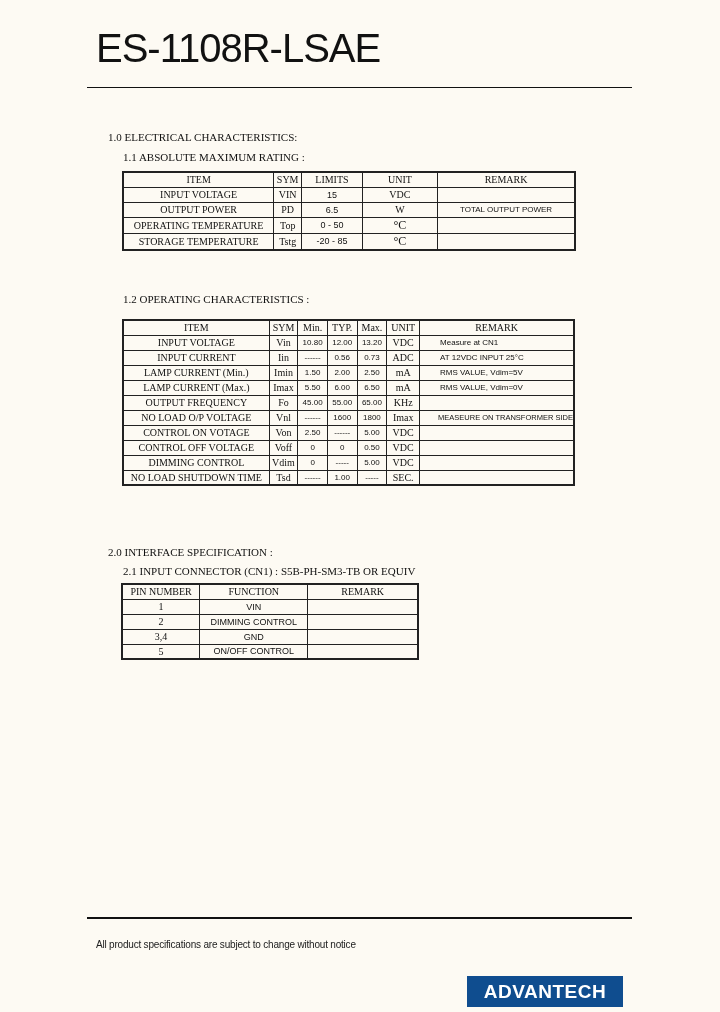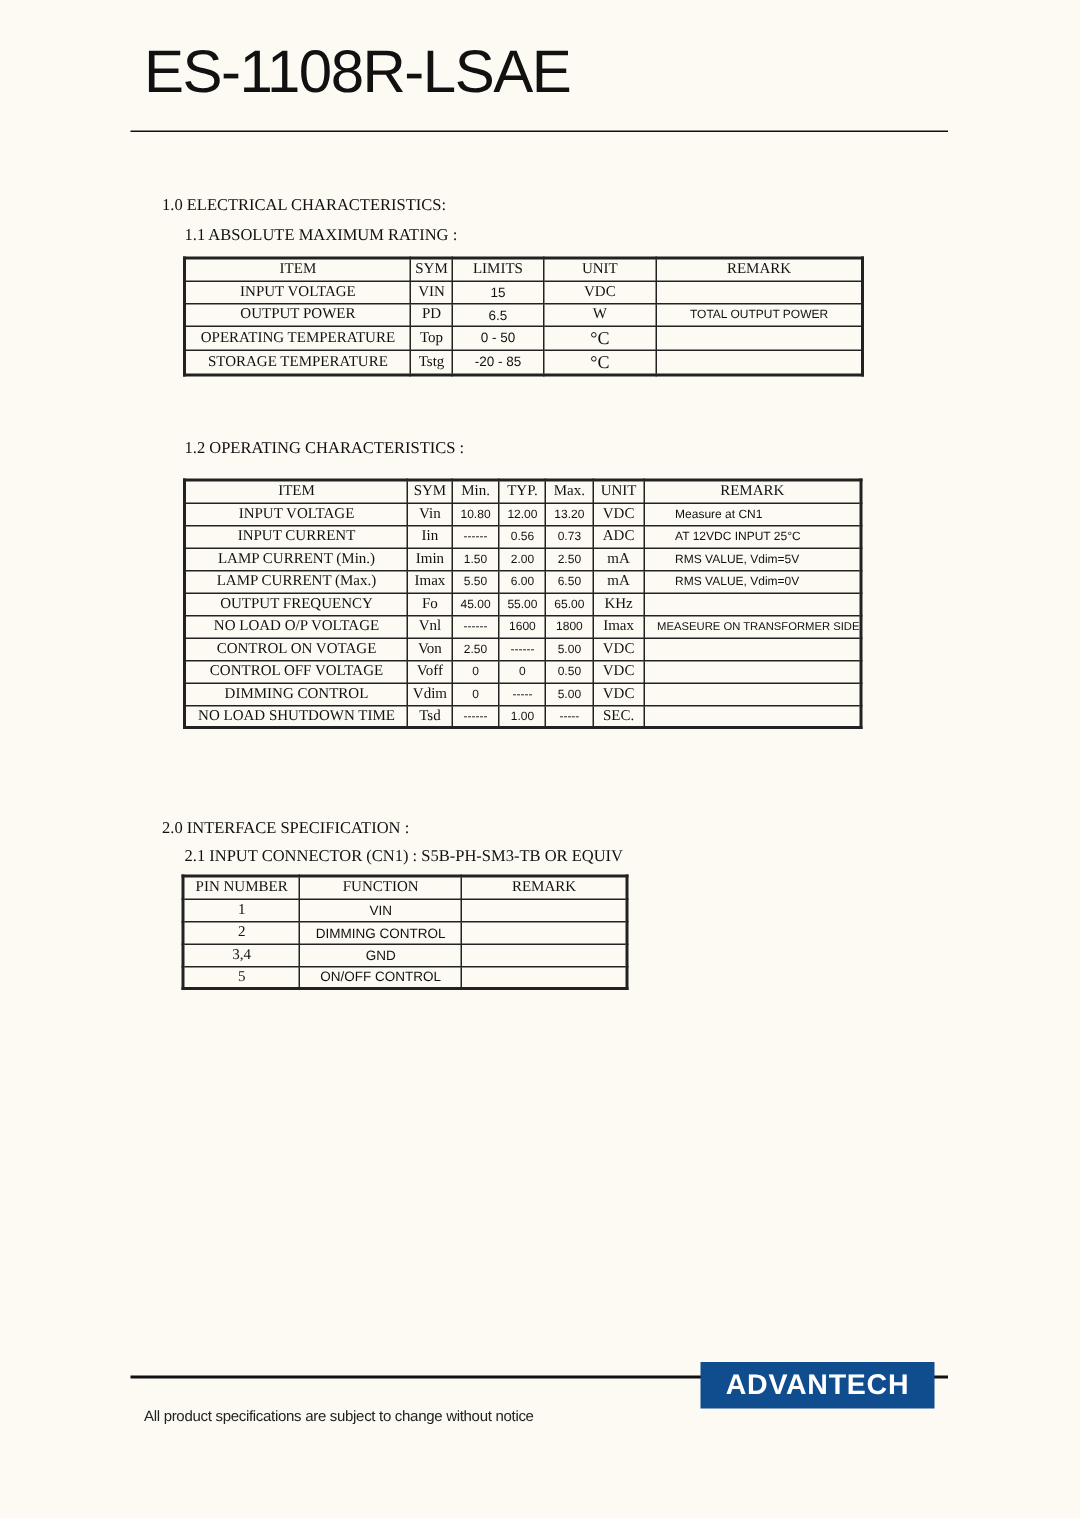--- a/index.html
+++ b/index.html
@@ -8,25 +8,25 @@
     overflow: hidden; font-family: "Liberation Serif", serif; color: #111;
   }
   .abs { position: absolute; }
   .title { left: 96px; top: 26px; font-family: "Liberation Sans", sans-serif; font-size: 40px; letter-spacing: -1px; line-height: 44px; }
   .hr { left: 87px; height: 1px; background: #111; }
   .h1 { font-size: 11px; line-height: 13px; }
   table { border-collapse: collapse; position: absolute; font-size: 10px; }
   td, th { border: 1px solid #222; padding: 0; text-align: center; white-space: nowrap; overflow: hidden; font-weight: normal; }
   tr { height: 15px; }
   .sans { font-family: "Liberation Sans", sans-serif; font-size: 9px; }
-  .sm { font-family: "Liberation Sans", sans-serif; font-size: 7.5px; text-align: center; padding-left: 8px; }
+  .sm { font-family: "Liberation Sans", sans-serif; font-size: 7.5px; text-align: center; padding-left: 18px; }
   .rem { font-family: "Liberation Sans", sans-serif; font-size: 8px; text-align: left; padding-left: 20px; }
   .outer { border: 2px solid #222; }
   .footer-note { left: 96px; top: 939px; font-family: "Liberation Sans", sans-serif; font-size: 10px; color: #222; letter-spacing: -0.2px; }
-  .logo { left: 467px; top: 908px; width: 156px; height: 31px; background: #0f4d8f; color: #fff; font-family: "Liberation Sans", sans-serif; font-weight: bold; font-size: 19px; display: flex; align-items: center; justify-content: center; letter-spacing: 0.5px; }
+  .logo { left: 467px; top: 976px; width: 156px; height: 31px; background: #0f4d8f; color: #fff; font-family: "Liberation Sans", sans-serif; font-weight: bold; font-size: 19px; display: flex; align-items: center; justify-content: center; letter-spacing: 0.5px; }
 </style>
 </head>
 <body>
 
 <div class="abs title">ES-1108R-LSAE</div>
 <div class="abs hr" style="top:87px;width:545px;"></div>
 
 <div class="abs h1" style="left:108px;top:131px;">1.0 ELECTRICAL CHARACTERISTICS:</div>
 <div class="abs h1" style="left:123px;top:151px;">1.1 ABSOLUTE MAXIMUM RATING :</div>
 

